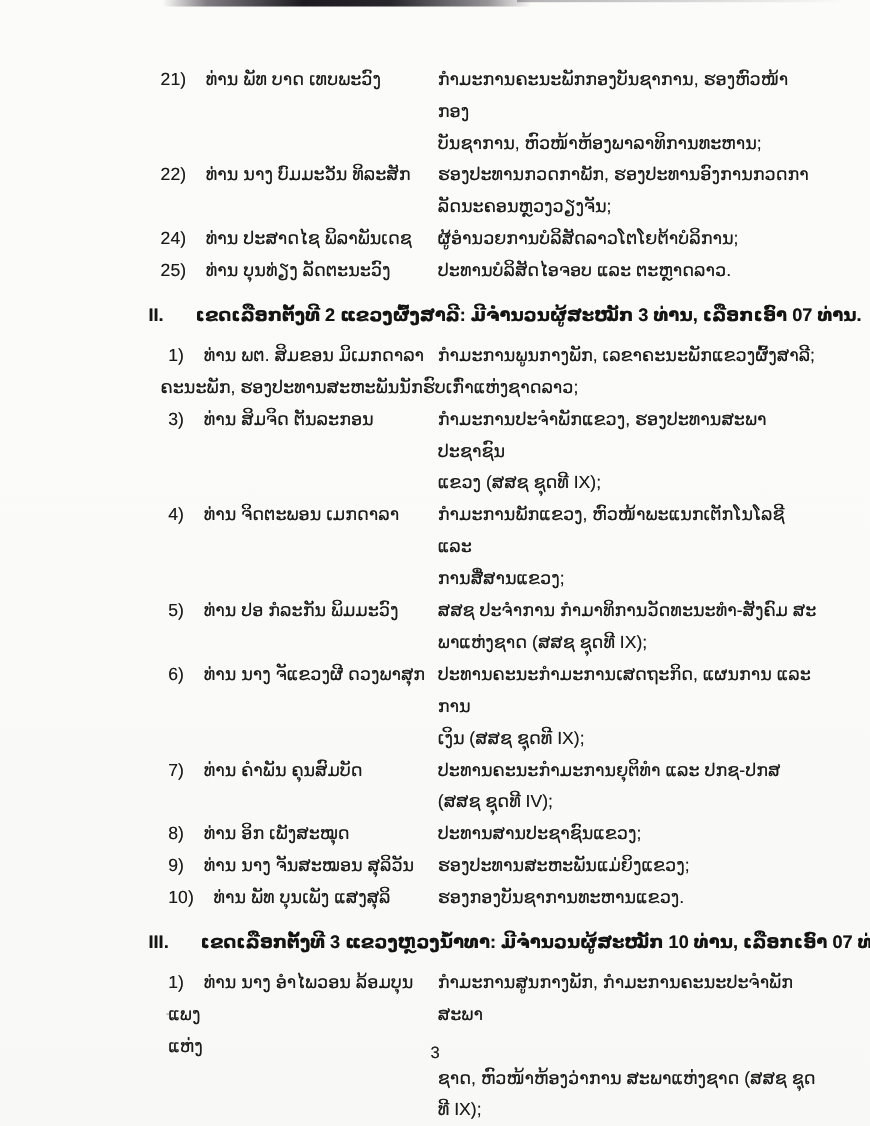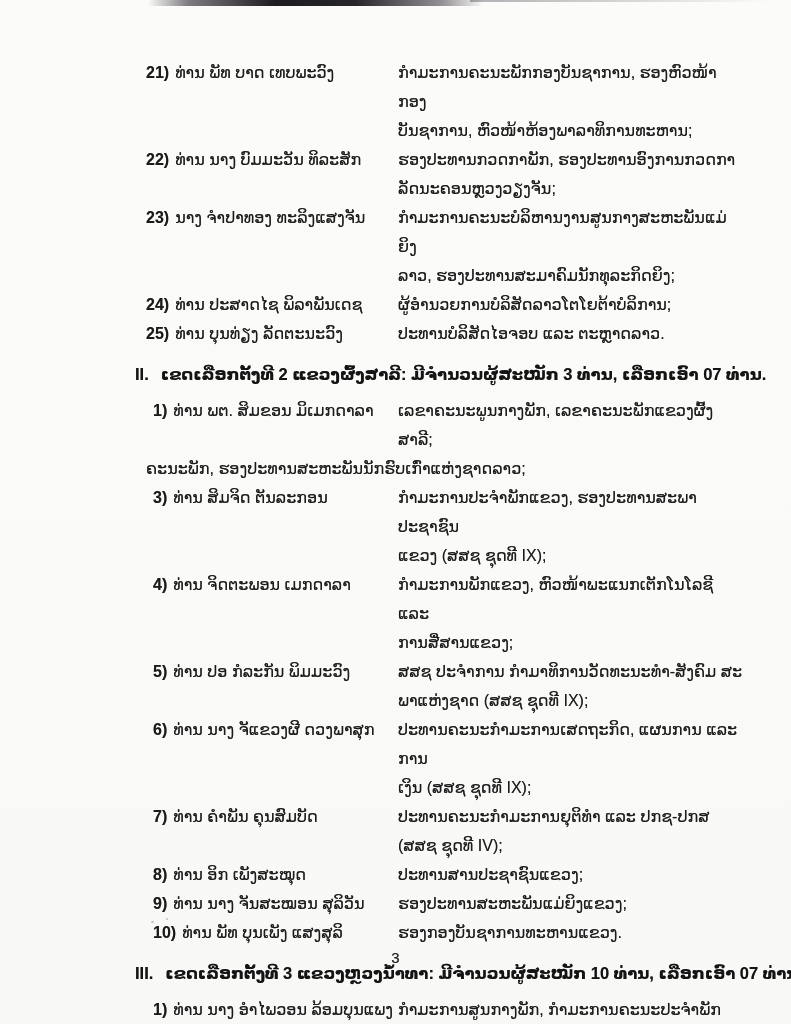--- a/index.html
+++ b/index.html
@@ -46,25 +46,25 @@
     text-shadow:0 0 .4px rgba(20,20,20,.55);
   }
   .heading{
     font-weight:700;
     font-size:16.5px;
     margin:11px 0 7px -11px;
     line-height:30px;
     color:#141414;
     white-space:nowrap;
   }
-  .heading .hnum{display:inline-block;margin-right:12px;}
+  .heading .hnum{display:inline-block;margin-right:29px;}
   .row{display:flex;align-items:flex-start;}
   .col-name{flex:0 0 252px;box-sizing:border-box;white-space:pre-line;}
   .indent .col-name{padding-left:7px;}
-  .no{margin-right:6px;font-weight:bold;}
+  .no{margin-right:18px;}
   .col-pos{flex:1;white-space:pre-line;}
   .page-number{
     position:absolute;top:949px;left:0;right:0;
     text-align:center;font-size:15px;color:#222;
     text-shadow:0 0 .4px rgba(20,20,20,.5);
   }
 </style>
 </head>
 <body>
 
@@ -79,36 +79,31 @@
         <div class="col-name"><span class="no">21)</span><span>ທ່ານ ພັທ ບາດ ເທບພະວົງ</span></div>
         <div class="col-pos">ກຳມະການຄະນະພັກກອງບັນຊາການ, ຮອງຫົວໜ້າກອງ
 ບັນຊາການ, ຫົວໜ້າຫ້ອງພາລາທິການທະຫານ;</div>
       </div>
       <div class="row">
         <div class="col-name"><span class="no">22)</span><span>ທ່ານ ນາງ ບົມມະວັນ ທິລະສັກ</span></div>
         <div class="col-pos">ຮອງປະທານກວດກາພັກ, ຮອງປະທານອົງການກວດກາ
 ລັດນະຄອນຫຼວງວຽງຈັນ;</div>
       </div>
       <div class="row">
-        <div class="col-name"><span class="no">23)</span><span>ນາງ ຈຳປາທອງ ທະລິງແສງຈັນ</span></div>
-        <div class="col-pos">ກຳມະການຄະນະບໍລິຫານງານສູນກາງສະຫະພັນແມ່ຍິງ
-ລາວ, ຮອງປະທານສະມາຄົມນັກທຸລະກິດຍິງ;</div>
-      </div>
-      <div class="row">
         <div class="col-name"><span class="no">24)</span><span>ທ່ານ ປະສາດໄຊ ພິລາພັນເດຊ</span></div>
         <div class="col-pos">ຜູ້ອຳນວຍການບໍລິສັດລາວໂຕໂຍຕ້າບໍລິການ;</div>
       </div>
       <div class="row">
         <div class="col-name"><span class="no">25)</span><span>ທ່ານ ບຸນທ່ຽງ ລັດຕະນະວົງ</span></div>
         <div class="col-pos">ປະທານບໍລິສັດໄອຈອບ ແລະ ຕະຫຼາດລາວ.</div>
       </div>
       <div class="heading"><span class="hnum">II.</span><span>ເຂດເລືອກຕັ້ງທີ 2 ແຂວງຜົ້ງສາລີ: ມີຈຳນວນຜູ້ສະໝັກ 3 ທ່ານ, ເລືອກເອົາ 07 ທ່ານ.</span></div>
       <div class="row indent">
         <div class="col-name"><span class="no">1)</span><span>ທ່ານ ພຕ. ສິມຂອນ ມິເມກດາລາ</span></div>
-        <div class="col-pos">ເລຂາຄະນະພູນກາງພັກ, ເລຂາຄະນະພັກແຂວງຜົ້ງສາລີ;</div>
+        <div class="col-pos">ກຳມະການພູນກາງພັກ, ເລຂາຄະນະພັກແຂວງຜົ້ງສາລີ;</div>
       </div>
       <div class="row indent">
         <div class="col-pos">ຄະນະພັກ, ຮອງປະທານສະຫະພັນນັກຮົບເກົ່າແຫ່ງຊາດລາວ;</div>
       </div>
       <div class="row indent">
         <div class="col-name"><span class="no">3)</span><span>ທ່ານ ສິມຈິດ ຕັນລະກອນ</span></div>
         <div class="col-pos">ກຳມະການປະຈຳພັກແຂວງ, ຮອງປະທານສະພາປະຊາຊົນ
 ແຂວງ (ສສຊ ຊຸດທີ IX);</div>
       </div>
       <div class="row indent">

